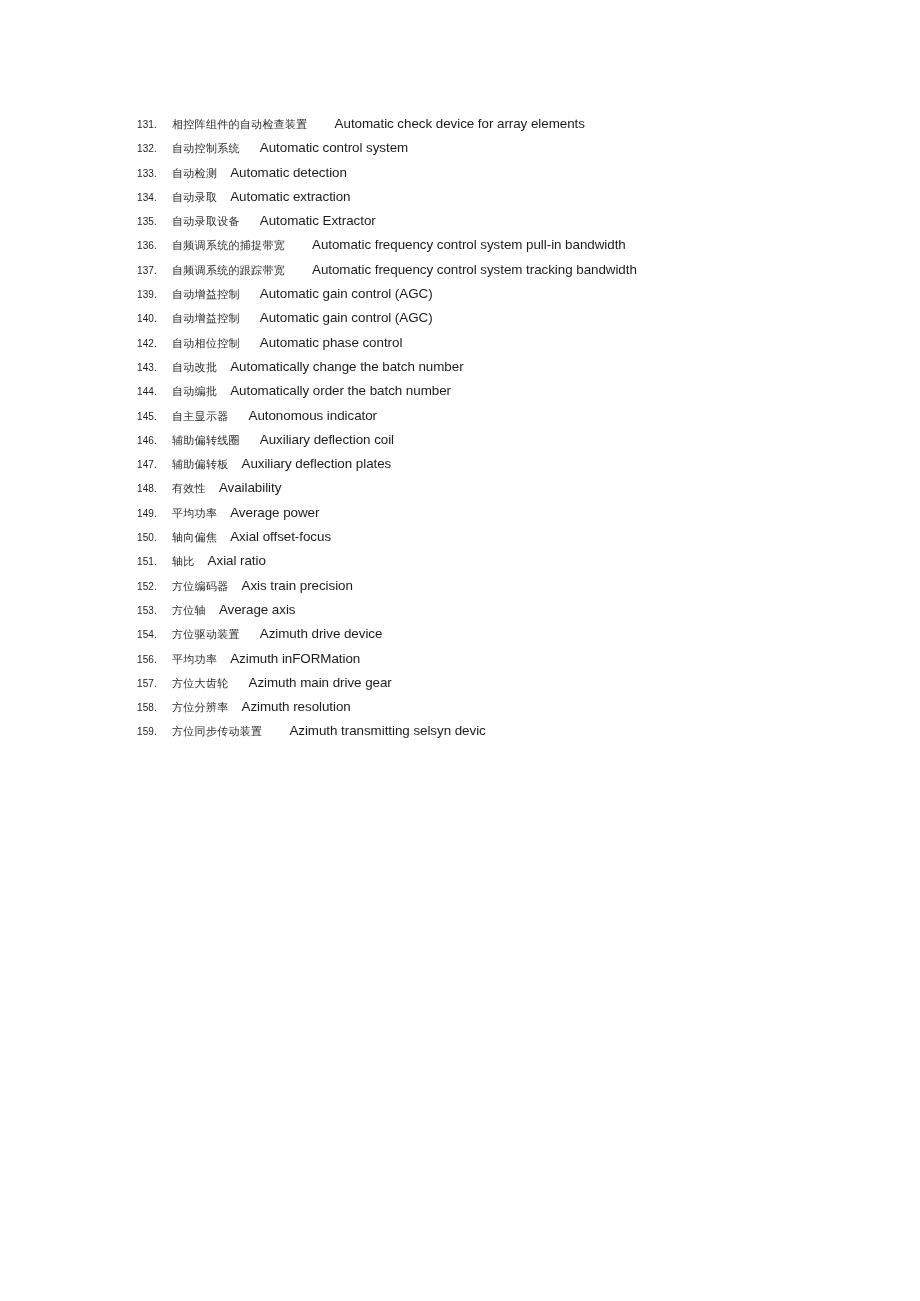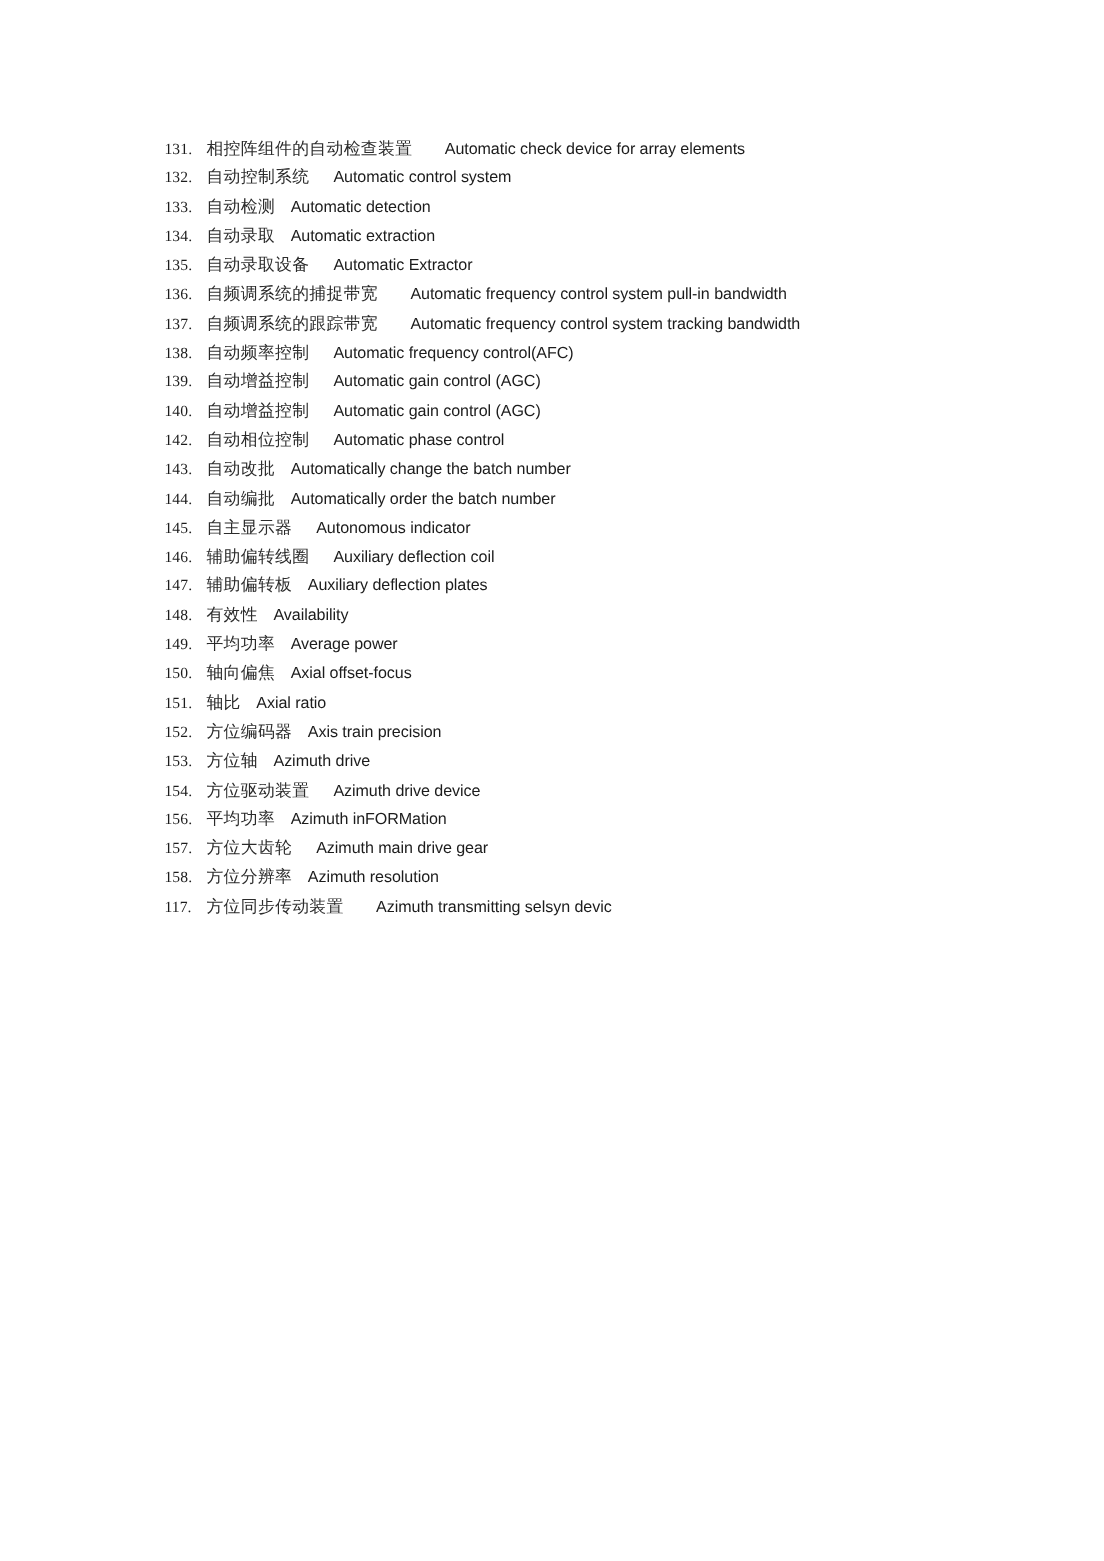--- a/index.html
+++ b/index.html
@@ -37,30 +37,30 @@
     align-items: baseline;
     height: 24.3px;
     line-height: 24.3px;
     white-space: nowrap;
   }
 
   .entry-num {
     flex: 0 0 auto;
     width: 35px;
     text-align: left;
-    font-family: Liberation Serif, serif;
-    font-size: 13px;
+    font-family: Liberation Sans, sans-serif;
+    font-size: 10px;
     color: #1c1c1c;
     letter-spacing: 0.1px;
   }
 
   .entry-zh {
     flex: 0 0 auto;
     font-family: Liberation Mono, monospace;
-    font-size: 14px;
+    font-size: 11px;
     color: #2b2b2b;
     letter-spacing: 0.3px;
   }
 
   .entry-en {
     flex: 0 0 auto;
     font-family: "Liberation Sans", sans-serif;
     font-size: 13.4px;
     color: #1c1c1c;
     letter-spacing: -0.05px;
@@ -111,26 +111,20 @@
         <span class="gap-lg"></span>
         <span class="entry-en">Automatic frequency control system pull-in bandwidth</span>
       </div>
       <div class="entry">
         <span class="entry-num">137.</span>
         <span class="entry-zh">自频调系统的跟踪带宽</span>
         <span class="gap-lg"></span>
         <span class="entry-en">Automatic frequency control system tracking bandwidth</span>
       </div>
       <div class="entry">
-        <span class="entry-num">138.</span>
-        <span class="entry-zh">自动频率控制</span>
-        <span class="gap-md"></span>
-        <span class="entry-en">Automatic frequency control(AFC)</span>
-      </div>
-      <div class="entry">
         <span class="entry-num">139.</span>
         <span class="entry-zh">自动增益控制</span>
         <span class="gap-md"></span>
         <span class="entry-en">Automatic gain control (AGC)</span>
       </div>
       <div class="entry">
         <span class="entry-num">140.</span>
         <span class="entry-zh">自动增益控制</span>
         <span class="gap-md"></span>
         <span class="entry-en">Automatic gain control (AGC)</span>
@@ -198,21 +192,21 @@
       <div class="entry">
         <span class="entry-num">152.</span>
         <span class="entry-zh">方位编码器</span>
         <span class="gap-sm"></span>
         <span class="entry-en">Axis train precision</span>
       </div>
       <div class="entry">
         <span class="entry-num">153.</span>
         <span class="entry-zh">方位轴</span>
         <span class="gap-sm"></span>
-        <span class="entry-en">Azimuth drive</span>
+        <span class="entry-en">Average axis</span>
       </div>
       <div class="entry">
         <span class="entry-num">154.</span>
         <span class="entry-zh">方位驱动装置</span>
         <span class="gap-md"></span>
         <span class="entry-en">Azimuth drive device</span>
       </div>
       <div class="entry">
         <span class="entry-num">156.</span>
         <span class="entry-zh">平均功率</span>
@@ -225,19 +219,19 @@
         <span class="gap-md"></span>
         <span class="entry-en">Azimuth main drive gear</span>
       </div>
       <div class="entry">
         <span class="entry-num">158.</span>
         <span class="entry-zh">方位分辨率</span>
         <span class="gap-sm"></span>
         <span class="entry-en">Azimuth resolution</span>
       </div>
       <div class="entry">
-        <span class="entry-num">117.</span>
+        <span class="entry-num">159.</span>
         <span class="entry-zh">方位同步传动装置</span>
         <span class="gap-lg"></span>
         <span class="entry-en">Azimuth transmitting selsyn devic</span>
       </div>
     </div>
 </div>
 
 </body></html>

